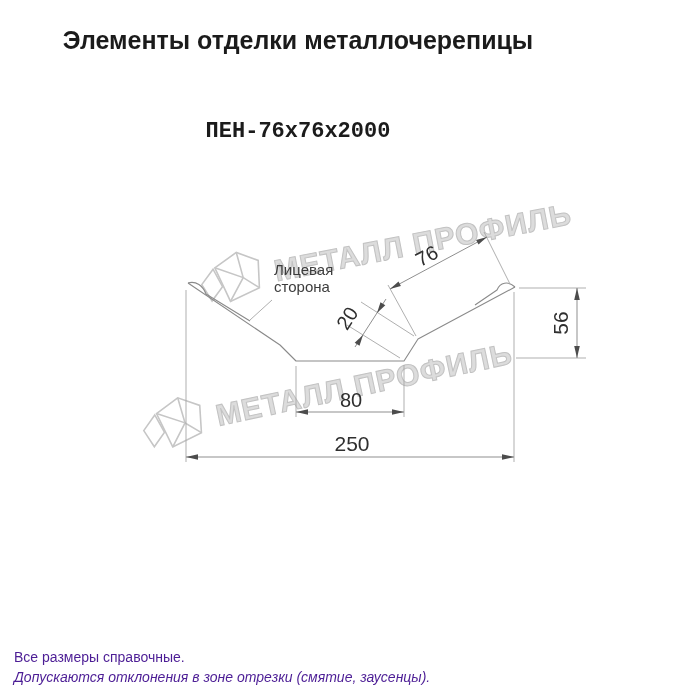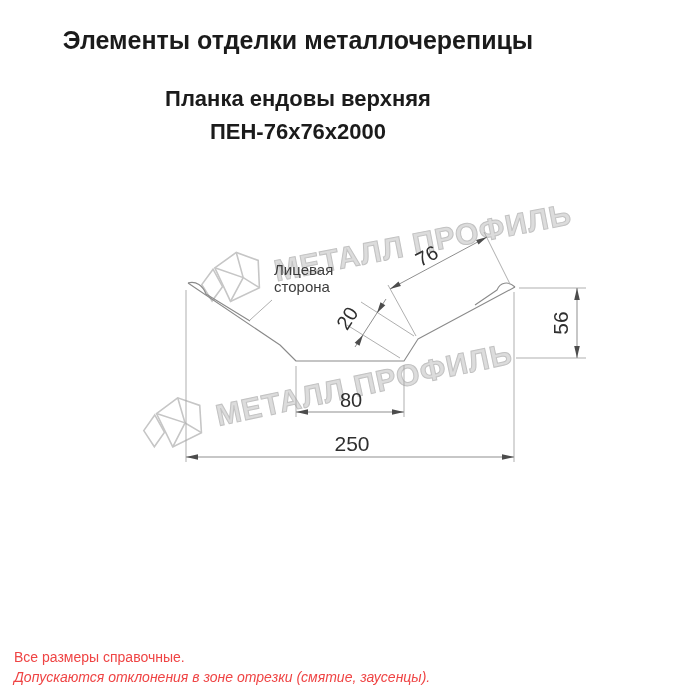--- a/index.html
+++ b/index.html
@@ -3,45 +3,44 @@
 <meta charset="utf-8">
 <style>
   html,body{margin:0;padding:0;background:#fff;}
   .page{
     position:relative;width:700px;height:700px;background:#ffffff;overflow:hidden;
     font-family:"Liberation Sans","DejaVu Sans",sans-serif;
   }
   .hdr{position:absolute;left:0;width:596px;text-align:center;color:#1b1b1b;font-weight:bold;white-space:nowrap;}
   .title{top:26px;font-size:25px;}
   .subtitle{top:86px;font-size:22px;}
-  .product{top:119px;font-size:22px;}
+  .product{top:119px;font-size:22px;font-family:Liberation Mono, monospace;}
   .watermark{
     position:absolute;display:flex;align-items:center;gap:10px;height:72px;
     transform-origin:0 50%;pointer-events:none;
   }
   .wm1{left:200px;top:250px;transform:rotate(-11deg);}
   .wm2{left:142px;top:396px;transform:rotate(-12deg);}
   .wm-text{
     font-size:30px;font-weight:bold;letter-spacing:1px;white-space:nowrap;
     color:#dcdcdc;-webkit-text-stroke:1px #c2c2c2;
   }
   svg.drawing{position:absolute;left:0;top:0;}
   svg text{font-family:"Liberation Sans","DejaVu Sans",sans-serif;}
   .dim-text{fill:#2f2f2f;}
-  .note{position:absolute;left:14px;font-size:14px;color:#ef4444;}
+  .note{position:absolute;left:14px;font-size:14px;color:#4c1d95;}
   .note1{top:649px;}
   .note2{top:669px;font-style:italic;}
 </style>
 </head>
 <body>
 
 <div class="page">
 
   <div class="hdr title">Элементы отделки металлочерепицы</div>
-  <div class="hdr subtitle">Планка ендовы верхняя</div>
   <div class="hdr product">ПЕН-76x76x2000</div>
 
   <div class="watermark wm1">
     <svg width="66" height="62" viewBox="0 0 66 62">
       <g fill="none" stroke="#c6c6c6" stroke-width="1.6">
         <polygon points="2,30 16,17 22,36 9,48"></polygon>
         <polygon points="18,16 42,5 62,17 58,44 27,52"></polygon>
         <polyline points="42,5 44,31 58,44"></polyline>
         <polyline points="18,16 44,31 27,52"></polyline>
       </g>

